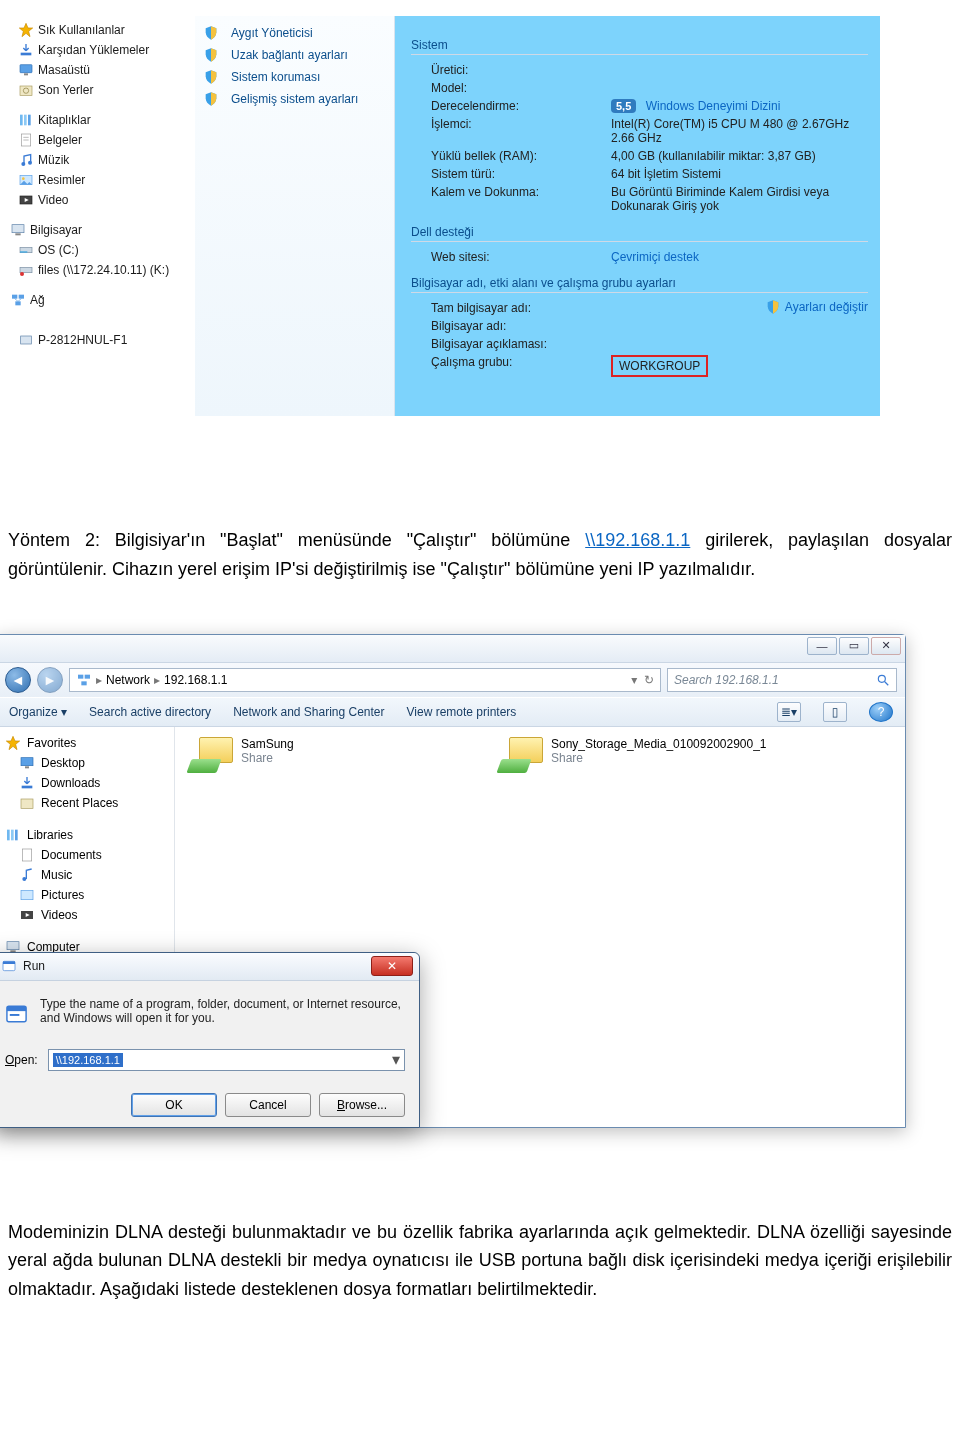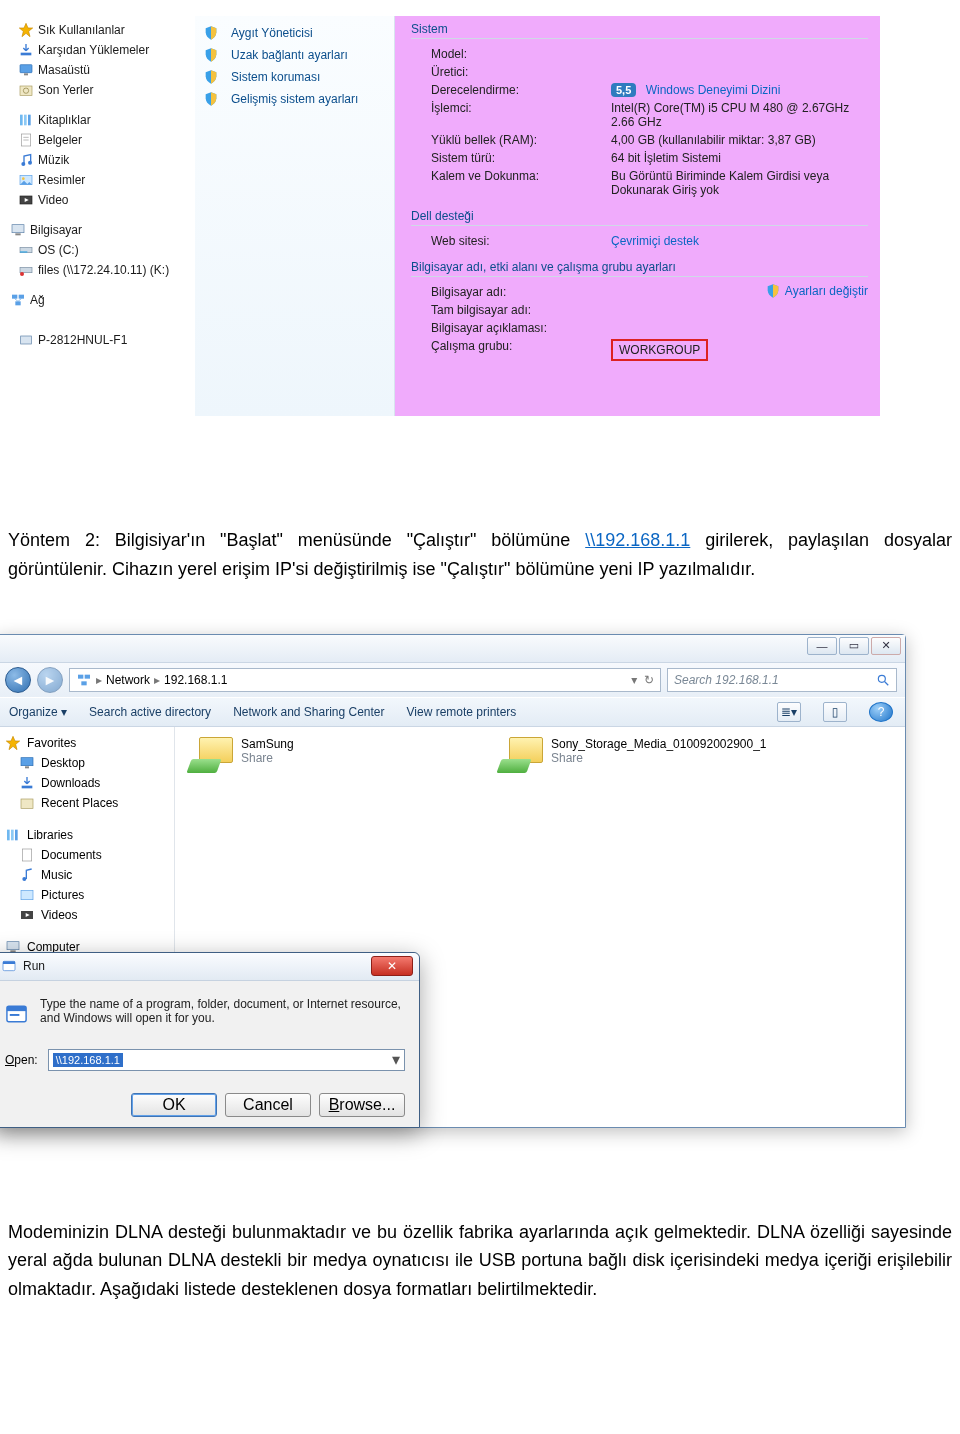--- a/index.html
+++ b/index.html
@@ -6,21 +6,21 @@
   body { font-family: "Segoe UI", Tahoma, Arial, sans-serif; background:#fff; color:#000; width:960px; }
   
   
   .doc-para { font-size:18px; line-height:1.6; padding:0 8px; text-align:justify; }
   .doc-para .link { color:#0b66c3; text-decoration:underline; }
   
   
   .shot1 { display:flex; width:880px; margin-left:0; height:400px; overflow:hidden; font-size:12px; color:#1a1a1a;margin-top:16px; }
   .shot1 .nav-col { width:195px; background:#fff; padding:4px 6px; }
   .shot1 .task-col { width:200px; background:linear-gradient(#fafdff,#eef6fc); padding:6px 8px; border-right:1px solid #d8e4ef;}
-  .shot1 .info-col { flex:1; padding:4px 12px; background:#f0abfc; }
+  .shot1 .info-col { flex:1; padding:20px 12px; background:#7dd3fc; }
   
   .tree-item { display:flex; align-items:center; gap:4px; padding:2px 0 2px 12px; cursor:default; }
   
   .task-link { display:flex; align-items:center; gap:12px; color:#0b4e8c; padding:3px 0; cursor:pointer;}
   
   .section-title { color:#0b4e8c; border-bottom:1px solid #cfd9e6; padding-bottom:2px; margin:2px 0 6px 4px; font-size:12px;}
   
   .kv-row { display:flex; padding:2px 0 2px 24px;}
   .kv-row .k { width:180px; color:#222;}
   .kv-row .v { flex:1; color:#222;}
@@ -71,21 +71,21 @@
   .run-title { height:28px; display:flex; align-items:center; justify-content:space-between; padding:0 6px 0 10px; background:linear-gradient(#fafcff,#e2eaf3); border-bottom:1px solid #c6d2e0; border-radius:6px 6px 0 0;}
   .run-title .t { font-size:12px; color:#1a1a1a; display:flex; align-items:center; gap:6px;}
   .run-close { width:42px; height:20px; background:linear-gradient(#f47a6f,#c62f22); border:1px solid #8e1f18; border-radius:3px; color:#fff; display:flex; align-items:center; justify-content:center; font-size:12px;}
   .run-body { padding:16px 14px 6px 14px;}
   .run-msg { display:flex; gap:12px; align-items:flex-start; font-size:12px; color:#222;}
   .run-open-row { display:flex; align-items:center; gap:10px; margin-top:18px;}
   .run-open-row label { font-size:12px;}
   .run-input { flex:1; height:22px; border:1px solid #7a92ad; background:#fff; display:flex; align-items:center; justify-content:space-between; padding:0 4px;}
   .run-input .val { background:#2f6fc9; color:#fff; font-size:11px; padding:1px 3px;}
   .run-btns { display:flex; justify-content:flex-end; gap:8px; padding:16px 14px 10px 14px;}
-  .run-btns button { width:86px; height:24px; font-size:16px; border:1px solid #8a8a8a; background:linear-gradient(#fdfdfd,#e3e3e3); border-radius:3px;}
+  .run-btns button { width:86px; height:24px; font-size:12px; border:1px solid #8a8a8a; background:linear-gradient(#fdfdfd,#e3e3e3); border-radius:3px;}
   .run-btns button.primary { border:1px solid #3f74b5; box-shadow:0 0 0 1px #61a0e8 inset;}
   
   
   .gap-lg { height:110px;}
   .gap-md { height:40px;}
   .gap-xl { height:90px;}
 </style>
 </head>
 <body>
 
@@ -233,25 +233,25 @@
           <path d="M12 2l8 3v6c0 5-3.5 9-8 11-4.5-2-8-6-8-11V5z" fill="#39a0e8"></path>
           <path d="M12 2l8 3v6c0 5-3.5 9-8 11V2z" fill="#f5c23e"></path>
         </svg>
         <span>Gelişmiş sistem ayarları</span>
       </div>
   </div>
 
   <div class="info-col">
     <div class="section-title">Sistem</div>
     <div class="kv-row">
+        <div class="k">Üretici:</div>
+        <div class="v"></div>
+      </div>
+    <div class="kv-row">
         <div class="k">Model:</div>
-        <div class="v"></div>
-      </div>
-    <div class="kv-row">
-        <div class="k">Üretici:</div>
         <div class="v"></div>
       </div>
     <div class="kv-row">
       <div class="k">Derecelendirme:</div>
       <div class="v">
         <span class="rating-badge">5,5</span>
         <span class="vlink">Windows Deneyimi Dizini</span>
       </div>
     </div>
     <div class="kv-row">
@@ -282,24 +282,24 @@
     </div>
     <div style="position:relative">
       <div class="settings-link">
         <svg class="ico" viewBox="0 0 24 24">
             <path d="M12 2l8 3v6c0 5-3.5 9-8 11-4.5-2-8-6-8-11V5z" fill="#39a0e8"></path>
             <path d="M12 2l8 3v6c0 5-3.5 9-8 11V2z" fill="#f5c23e"></path>
           </svg>
         <span>Ayarları değiştir</span>
       </div>
       <div class="kv-row">
+          <div class="k">Tam bilgisayar adı:</div>
+        </div>
+      <div class="kv-row">
           <div class="k">Bilgisayar adı:</div>
-        </div>
-      <div class="kv-row">
-          <div class="k">Tam bilgisayar adı:</div>
         </div>
       <div class="kv-row">
           <div class="k">Bilgisayar açıklaması:</div>
         </div>
       <div class="kv-row">
         <div class="k">Çalışma grubu:</div>
         <div class="v"><span class="workgroup-box">WORKGROUP</span></div>
       </div>
     </div>
   </div>

